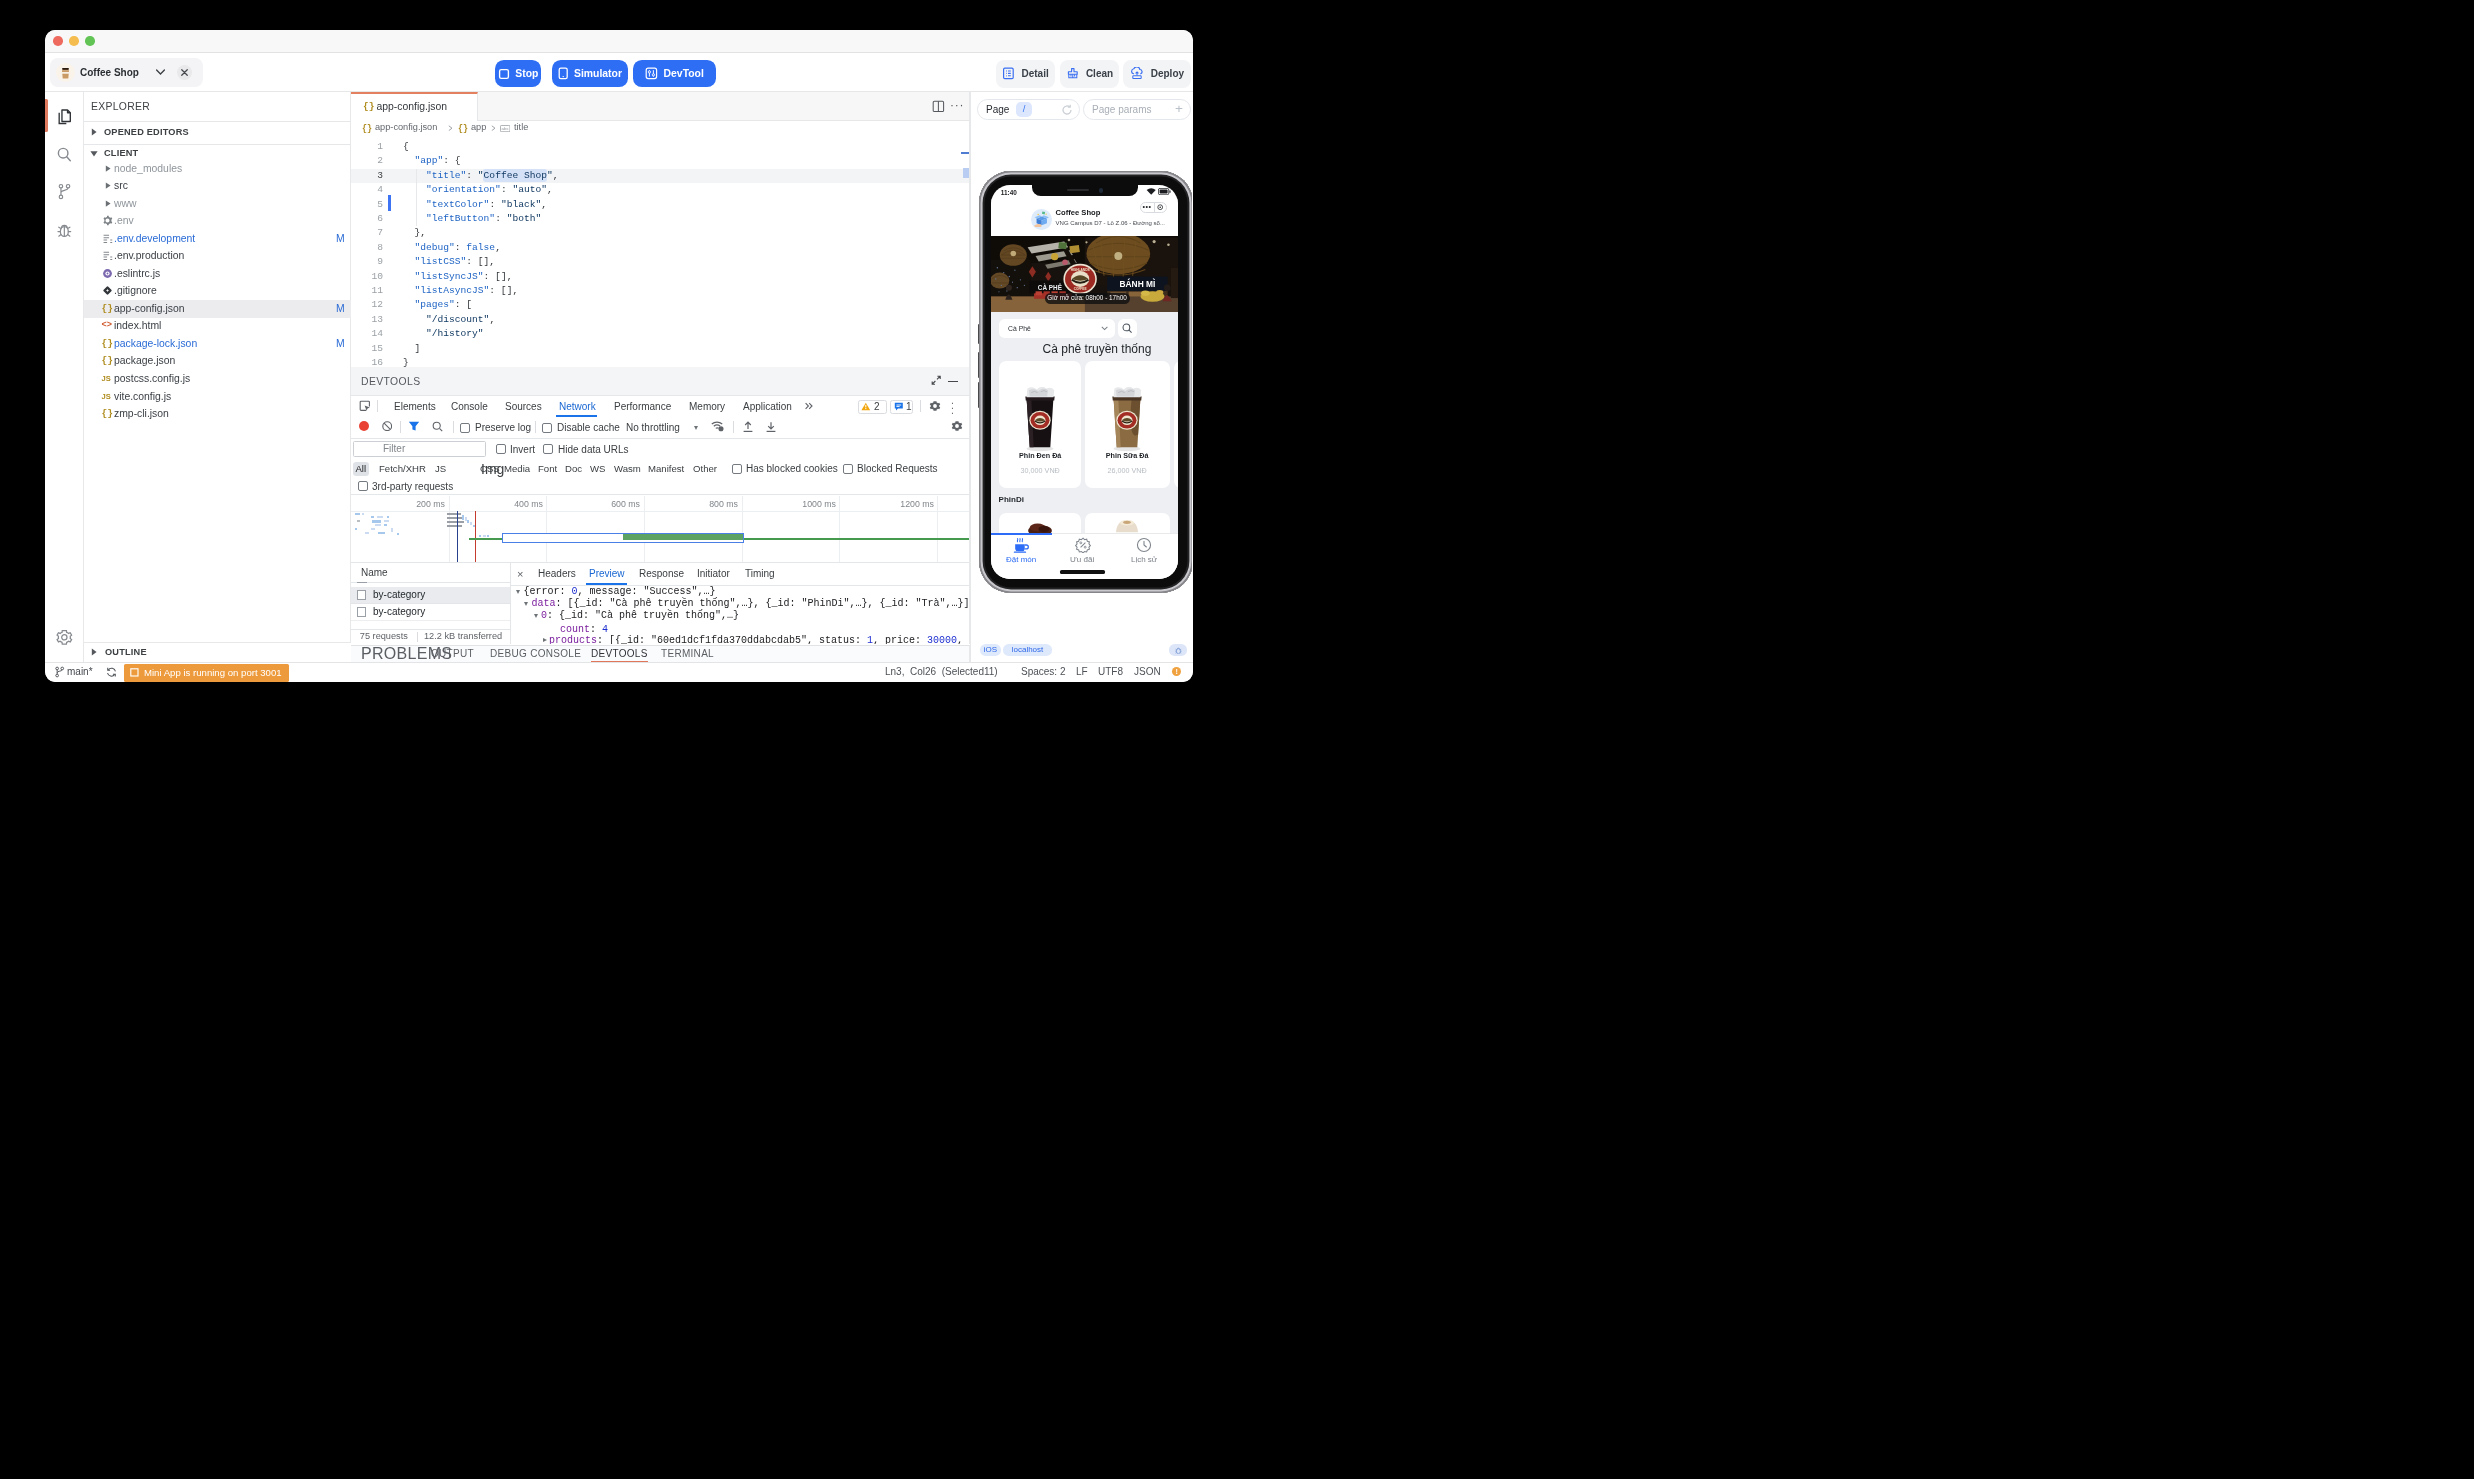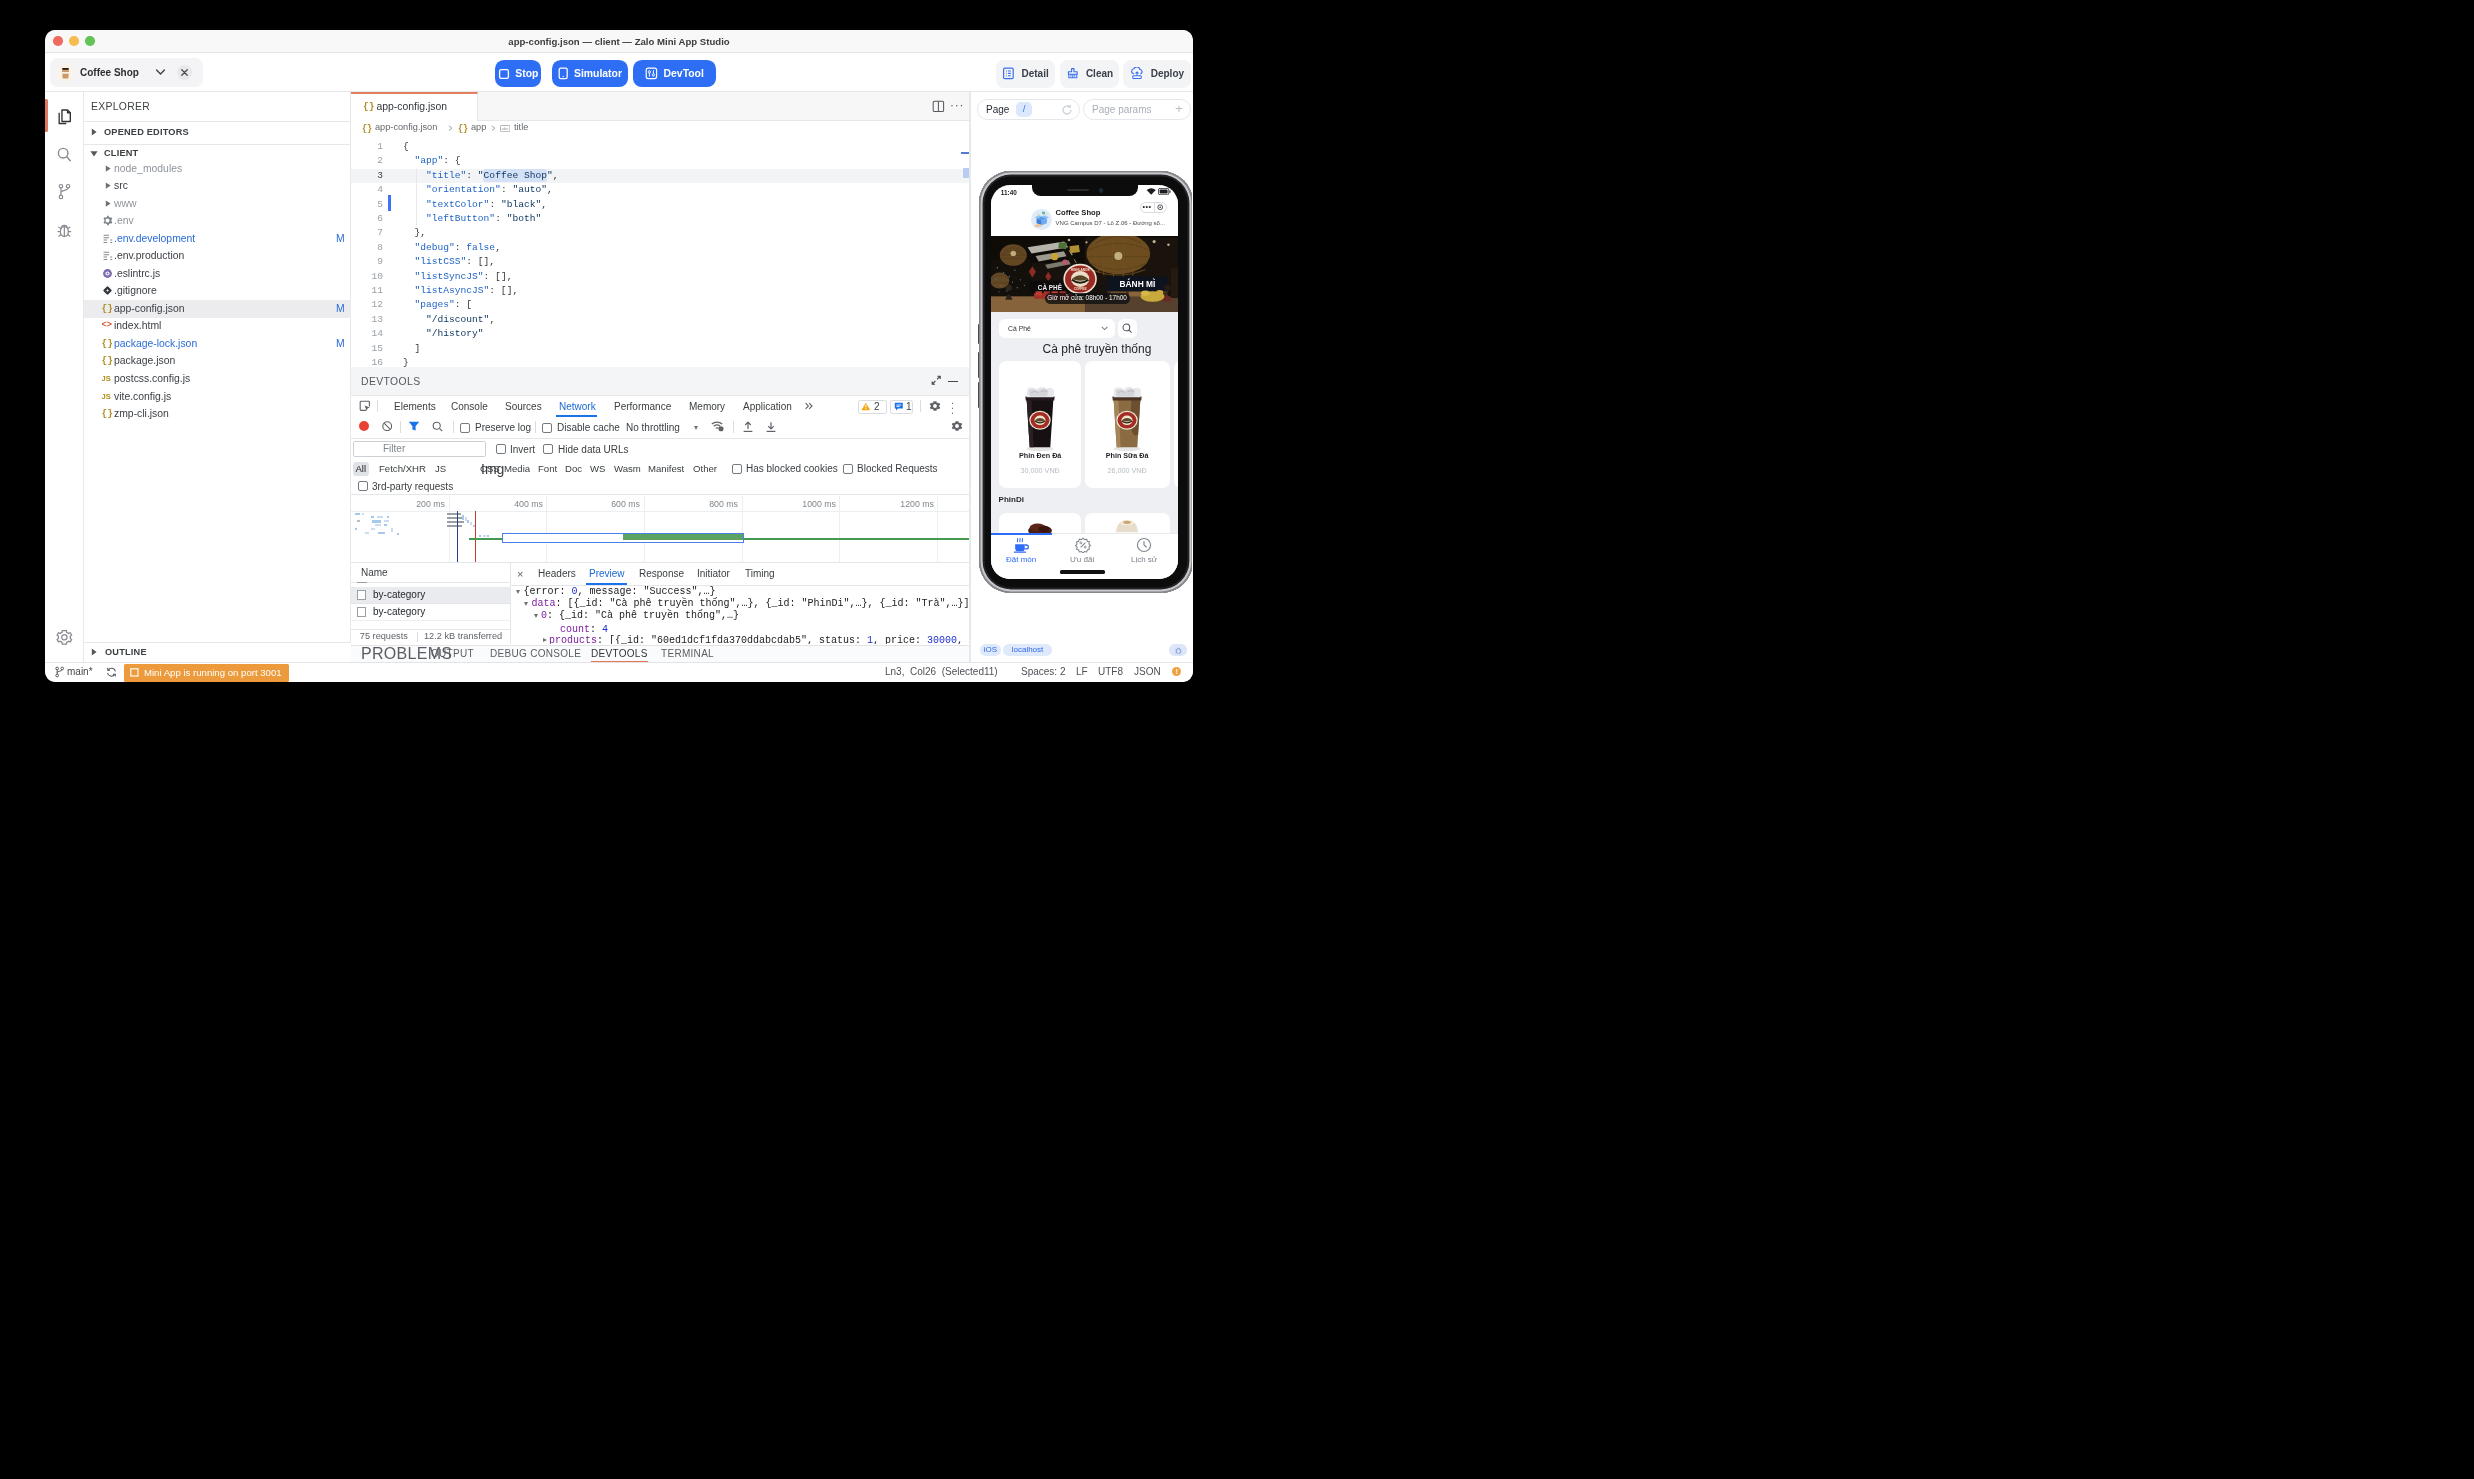--- a/index.html
+++ b/index.html
@@ -10,21 +10,20 @@
   svg { display:block; }
 </style>
 </head>
 <body>
 <div id="win">
 
   <div class="abs" style="left:0;top:0;width:1148px;height:23px;background:#f8f8f8;border-bottom:0.8px solid #e2e2e4;"></div>
   <div class="abs" style="left:8px;top:6.4px;width:9.6px;height:9.6px;border-radius:50%;background:#ee6a5f;"></div>
   <div class="abs" style="left:24px;top:6.4px;width:9.6px;height:9.6px;border-radius:50%;background:#f5bd4f;"></div>
   <div class="abs" style="left:40px;top:6.4px;width:9.6px;height:9.6px;border-radius:50%;background:#61c454;"></div>
-  <div class="abs" style="left:0;top:0;width:1148px;height:23px;line-height:23px;text-align:center;font-size:9.6px;font-weight:700;color:#3d3d3f;">app-config.json — client — Zalo Mini App Studio</div>
 
   <div class="abs" style="left:0;top:23px;width:1148px;height:39px;background:#fff;border-bottom:0.8px solid #e6e7e9;"></div>
 
   <div class="abs" style="left:4.8px;top:28px;width:153px;height:29px;background:#f4f4f6;border-radius:8px;"></div>
   <div class="abs" style="left:11px;top:33px;width:19px;height:19px;border-radius:50%;background:#faf3ea;overflow:hidden;">
     <svg width="19" height="19" viewBox="0 0 24 24">
         <path d="M8 7h8v2H8z" fill="#4a3120"></path>
         <path d="M7.5 9h9l-1 10.5h-7z" fill="#c99a63"></path>
         <path d="M7.2 11.5h9.6v2.2H7.2z" fill="#f6efe4"></path>
         <path d="M8 6.2h8v1.4H8z" fill="#2b1c10"></path>

